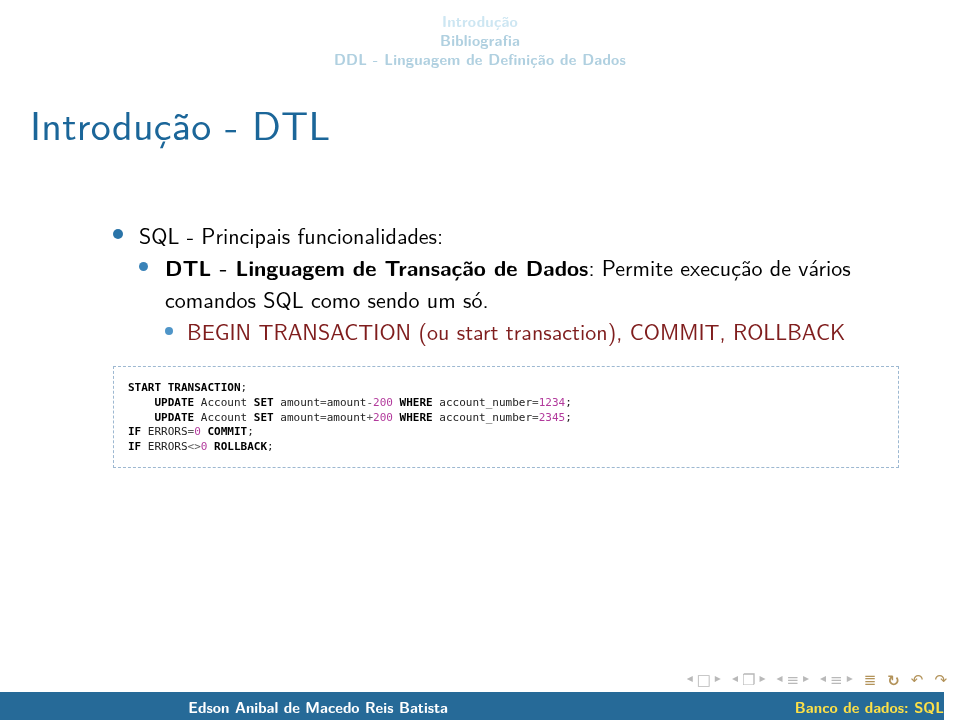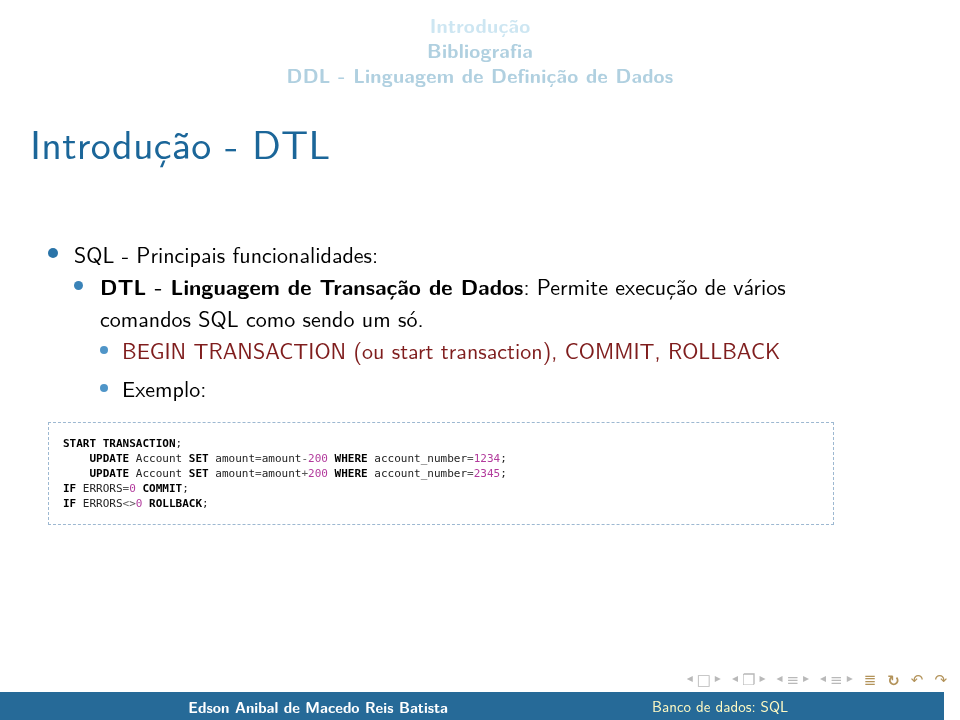--- a/index.html
+++ b/index.html
@@ -3,33 +3,33 @@
 <meta charset="utf-8">
 <style>
   html, body { margin:0; padding:0; }
   body {
     width:960px; height:720px;
     background:#fff;
     font-family: "Latin Modern Sans", "Computer Modern Sans", "Trebuchet MS", "DejaVu Sans", Arial, sans-serif;
     color:#000; position:relative; overflow:hidden;
   }
   
-  .header { padding-top:12px; text-align:center; font-size:20px; line-height:1.25; }
+  .header { padding-top:12px; text-align:center; font-size:15px; line-height:1.25; }
   .header .hl { color:#b0d0e0; font-weight:600; letter-spacing:0.2px; }
   .header .hl.active { color:#cde6f2; }
   
   .frametitle {
     color:#1b6699;
     font-size:40px;
     font-weight:400;
     padding: 26px 30px 8px 30px;
     letter-spacing:0.2px;
   }
   
-  .content { padding: 60px 90px 0 48px; font-size:22px; line-height:1.45; }
+  .content { padding: 60px 90px 0 85px; font-size:22px; line-height:1.45;margin-left:28px; }
   ul.beamer { list-style:none; margin:0; padding:0; }
   ul.beamer > li { position:relative; padding-left:26px; margin-bottom:6px; }
   ul.beamer > li::before {
     content:""; position:absolute; left:0; top:9px;
     width:10px; height:10px; border-radius:50%; background:#2a74a8;
   }
   ul.beamer.sub1 > li { padding-left:26px; }
   ul.beamer.sub1 > li::before { width:9px; height:9px; top:10px; background:#3a83b8; border-radius:50%; }
   ul.beamer.sub2 > li { padding-left:22px; }
   ul.beamer.sub2 > li::before { width:8px; height:8px; top:11px; background:#4f95c8; border-radius:50%; }
@@ -51,21 +51,21 @@
   .eqop { color:#585858; }
   .num { color:#b23a9c; }
   .mono-plain { color:#222; }
   
   .footer {
     position:absolute; left:0; right:16px; bottom:0; height:28px;
     background:#266a98; color:#fff; font-size:15px;
     display:flex; align-items:center;
   }
   .footer .author { flex:1; text-align:right; padding-right:24px; font-weight:600; }
-  .footer .title  { flex:1; text-align:center;  padding-left:24px; color:#fef9c3; font-weight:400; }
+  .footer .title  { flex:1; text-align:right;  padding-left:24px; color:#fde047; font-weight:700; }
   
   .navsyms {
     position:absolute; right:12px; bottom:30px;
     color:#b9b9b9; font-size:15px; display:flex; gap:10px; align-items:center;
     letter-spacing:1px;
   }
   .navsyms .grp { display:inline-flex; gap:3px; }
   .navsyms .arrow { font-size:12px; }
   .accent { color:#b3935a; }
   .navsyms .loop { font-weight:600; }
@@ -84,23 +84,20 @@
 <div class="content">
   <ul class="beamer">
     <li>
       <span>SQL - Principais funcionalidades:</span>
       <ul class="beamer sub1">
         <li>
           <span class="runin-label">DTL - Linguagem de Transação de Dados</span><span>: Permite execução de vários comandos SQL como sendo um só.</span>
           <ul class="beamer sub2">
             <li>
               <span class="cmds">BEGIN TRANSACTION (ou start transaction), COMMIT, ROLLBACK</span>
-            </li>
-            <li>
-              <span class="exemplo-label">Exemplo:</span>
             </li>
           </ul>
         </li>
       </ul>
     </li>
   </ul>
 
   <div class="codebox"><span class="kw">START</span> <span class="kw">TRANSACTION</span><span class="mono-plain">;</span>
 <span>    </span><span class="kw">UPDATE</span><span class="mono-plain"> Account </span><span class="kw">SET</span><span class="mono-plain"> amount</span><span class="eqop">=</span><span class="mono-plain">amount</span><span class="eqop">-</span><span class="num">200</span><span> </span><span class="kw">WHERE</span><span class="mono-plain"> account_number</span><span class="eqop">=</span><span class="num">1234</span><span class="mono-plain">;</span>
 <span>    </span><span class="kw">UPDATE</span><span class="mono-plain"> Account </span><span class="kw">SET</span><span class="mono-plain"> amount</span><span class="eqop">=</span><span class="mono-plain">amount</span><span class="eqop">+</span><span class="num">200</span><span> </span><span class="kw">WHERE</span><span class="mono-plain"> account_number</span><span class="eqop">=</span><span class="num">2345</span><span class="mono-plain">;</span>

